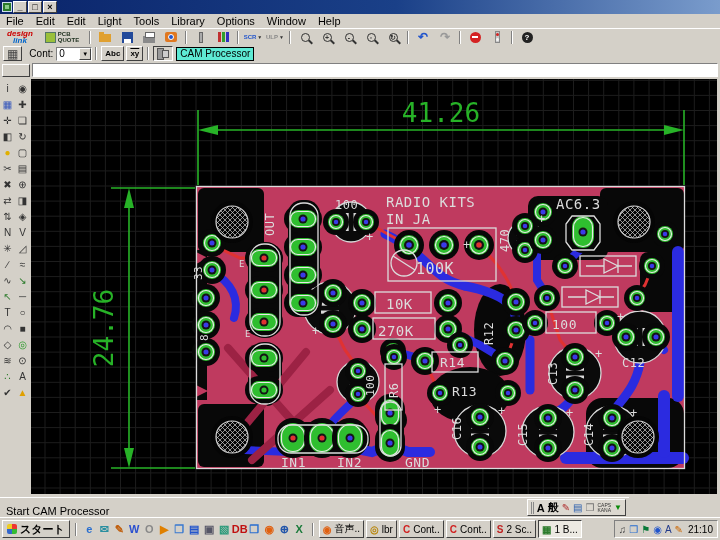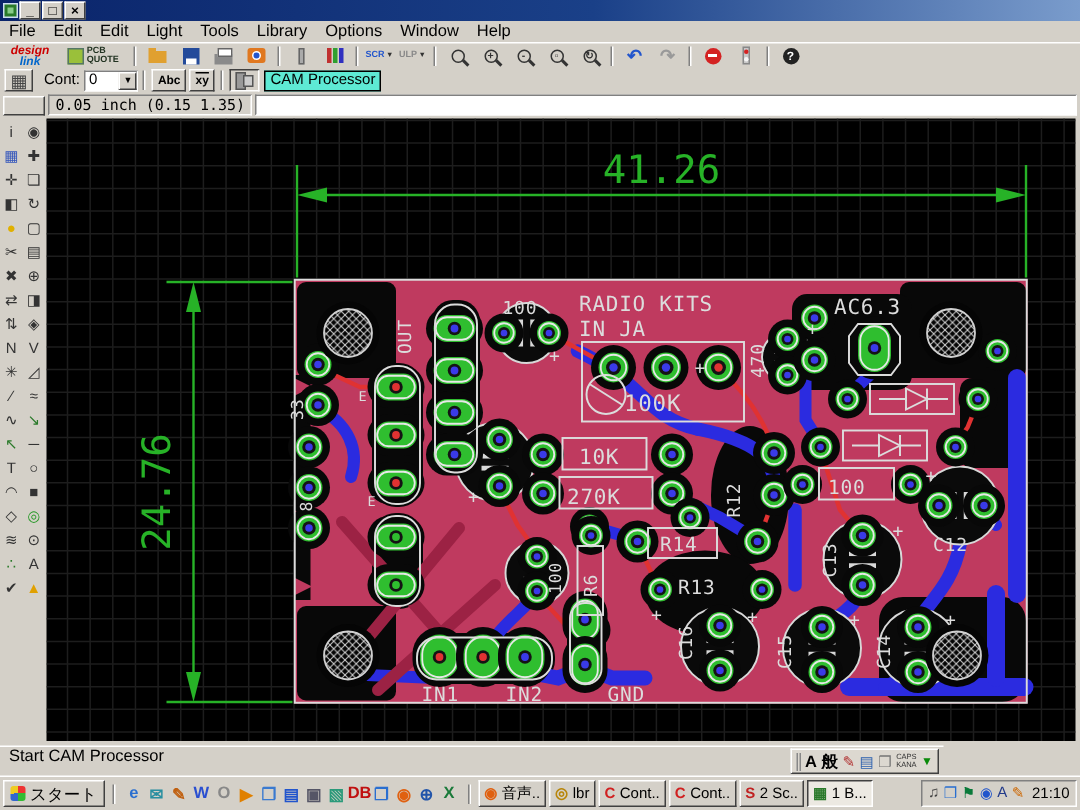--- a/index.html
+++ b/index.html
@@ -67,30 +67,30 @@
   
   .coordbar{position:absolute;left:0;top:62px;width:720px;height:16px;display:flex;align-items:center;padding:0 2px;gap:2px}
   .stub{width:28px;height:13px}
   .ccell{height:14px;border:1px solid;border-color:#808080 #fff #fff #808080;font-size:10px;font-family:"DejaVu Sans Mono",monospace;padding:0 4px;display:flex;align-items:center;white-space:nowrap}
   .cmd{flex:1;height:14px;border:1px solid;border-color:#808080 #fff #fff #808080;background:#fff;font-size:11px;font-family:"DejaVu Sans Mono",monospace;padding:0 2px}
   
   .main{position:absolute;left:0;top:78px;width:720px;height:419px;background:#d4d0c8}
   .palette{position:absolute;left:0;top:0;width:30px;height:419px;display:grid;grid-template-columns:15px 15px;align-content:start;padding-top:2px}
   .tool{height:16px;display:flex;align-items:center;justify-content:center;font-size:10px;color:#333}
   
-  .statusbar{position:absolute;left:0;top:497px;width:629px;height:20px;background:#d4d0c8;border-top:1px solid #fff;display:flex;align-items:flex-start;padding:0 6px}
+  .statusbar{position:absolute;left:0;top:497px;width:629px;height:20px;background:#d4d0c8;border-top:1px solid #fff;display:flex;align-items:flex-end;padding:0 6px}
   .ime{position:absolute;right:3px;top:1px;height:17px;background:#dcd8d0;border:1px solid;border-color:#fff #404040 #404040 #fff;display:flex;align-items:center;padding:0 3px;gap:3px}
   .ime .hdl{width:3px;height:12px;border-left:1px solid #888;border-right:1px solid #888}
   .ime .big{font-size:11px;font-weight:bold}
   .ime .ic{font-size:10px}
   .capskana{display:flex;flex-direction:column;font-size:5px;line-height:5px;color:#333}
   .gtri{color:#0a8a0a;font-size:8px}
   
   .taskbar{position:absolute;left:0;top:517px;width:720px;height:23px;background:#d4d0c8;border-top:1px solid #fff;display:flex;align-items:center;padding:0 2px;gap:2px}
-  .startbtn{height:18px;display:flex;align-items:center;gap:3px;padding:0 4px;font-weight:normal;font-size:11px;background:#d4d0c8;border:1px solid;border-color:#fff #404040 #404040 #fff;flex:0 0 auto}
+  .startbtn{height:18px;display:flex;align-items:center;gap:3px;padding:0 4px;font-weight:bold;font-size:11px;background:#d4d0c8;border:1px solid;border-color:#fff #404040 #404040 #fff;flex:0 0 auto}
   .flag{width:10px;height:10px;background:conic-gradient(#e33 0 25%,#3b3 0 50%,#36c 0 75%,#ec2 0);border-radius:2px}
   .ql-box{display:flex;align-items:center;flex:0 0 auto}
   .ql{width:15px;text-align:center;font-size:11px;font-weight:bold}
   .taskbtn{height:18px;display:flex;align-items:center;gap:3px;padding:0 3px;font-size:10px;background:#d4d0c8;border:1px solid;border-color:#fff #404040 #404040 #fff;overflow:hidden;white-space:nowrap;flex:0 0 auto}
   .taskbtn.active{border-color:#404040 #fff #fff #404040;background:#ece9e2}
   .taskbtn .ti{font-weight:bold;font-size:10px}
   .tray{height:18px;border:1px solid;border-color:#808080 #fff #fff #808080;display:flex;align-items:center;padding:0 4px;gap:3px;margin-left:auto;flex:0 0 auto}
   .tray .ic{font-size:10px}
   .clock{font-size:10px;margin-left:2px}
   
@@ -238,21 +238,20 @@
       <span class="camtool">
         <i></i>
         <i></i>
       </span>
     </span>
   <span class="tooltip">CAM Processor</span>
 </div>
 
 <div class="coordbar">
   <span class="stub raised"></span>
-  <span class="ccell">0.05 inch (0.15 1.35)</span>
   <input class="cmd" value="" style="">
 </div>
 
 <div class="main">
   <div class="palette" id="palette">
       <span class="tool">i</span>
       <span class="tool">◉</span>
       <span class="tool" style="color: rgb(51, 85, 187);">▦</span>
       <span class="tool">✚</span>
       <span class="tool">✛</span>

